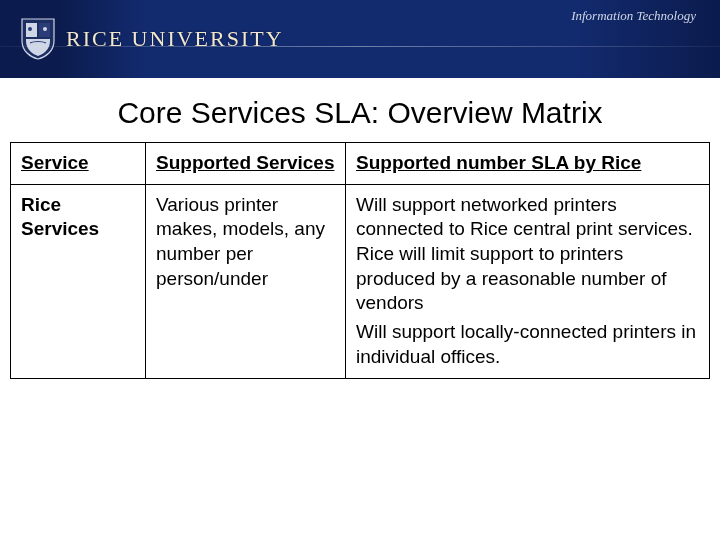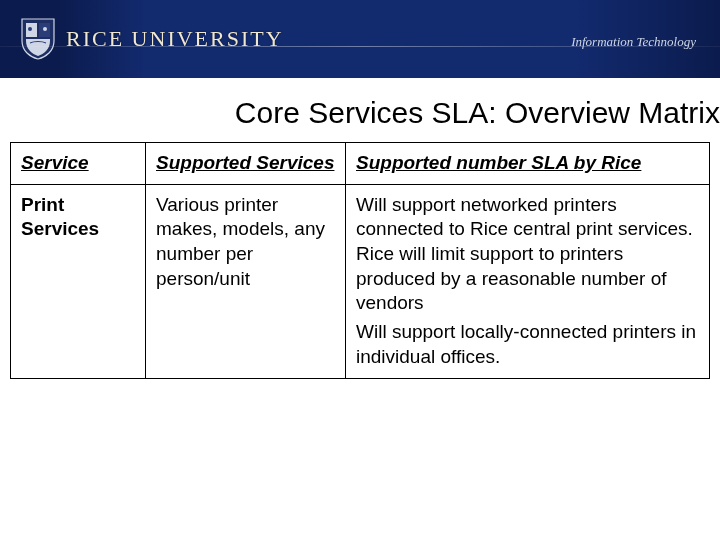--- a/index.html
+++ b/index.html
@@ -38,36 +38,36 @@
   .uni-name {
     font-family: "Trajan Pro", "Times New Roman", serif;
     letter-spacing: 2px;
     font-size: 22px;
     color: #efe7cf;
     text-shadow: 0 0 2px rgba(0,0,0,0.6);
   }
   .it-label {
     position: absolute;
     right: 24px;
-    top: 34px;
+    top: 8px;
     font-family: "Times New Roman", serif;
     font-style: italic;
     font-size: 13px;
     color: #cfd6e6;
   }
   .divider {
     position: absolute;
     top: 46px;
     left: 0;
     right: 0;
     height: 1px;
     background: linear-gradient(to right, rgba(255,255,255,0.05) 0%, rgba(255,255,255,0.4) 50%, rgba(255,255,255,0.05) 100%);
   }
   .title {
-    text-align: right;
+    text-align: center;
     font-size: 30px;
     font-weight: 400;
     margin: 18px 0 12px 0;
     color: #000;
   }
   .matrix {
     margin: 0 10px;
     border-collapse: collapse;
     width: calc(100% - 20px);
     table-layout: fixed;
@@ -76,21 +76,20 @@
     border: 1.5px solid #000;
     padding: 8px 10px;
     vertical-align: top;
     font-size: 19px;
     line-height: 1.3;
     text-align: left;
   }
   .matrix th {
     font-weight: bold;
     text-decoration: underline;
-    font-style: italic;
   }
   .col-service   { width: 135px; }
   .col-supported { width: 200px; }
   .col-sla       { width: auto; }
   .row-label {
     font-weight: bold;
   }
   .para-gap { display:block; height:4px; }
 </style>
 </head>
@@ -123,22 +122,22 @@
       <col class="col-supported">
       <col class="col-sla">
     </colgroup>
     <tbody>
         <tr>
       <th>Service</th>
       <th>Supported Services</th>
       <th>Supported number SLA by Rice</th>
     </tr>
     <tr>
-      <td class="row-label">Print Services</td>
-      <td>Various printer makes, models, any number per person/unit</td>
+      <td class="row-label">Rice Services</td>
+      <td>Various printer makes, models, any number per person/under</td>
       <td>
         <span>Will support networked printers connected to Rice central print services. Rice will limit support to printers produced by a reasonable number of vendors</span>
         <span class="para-gap"></span>
         <span>Will support locally-connected printers in individual offices.</span>
       </td>
     </tr>
   </tbody>
     </table>
 
 </div>

